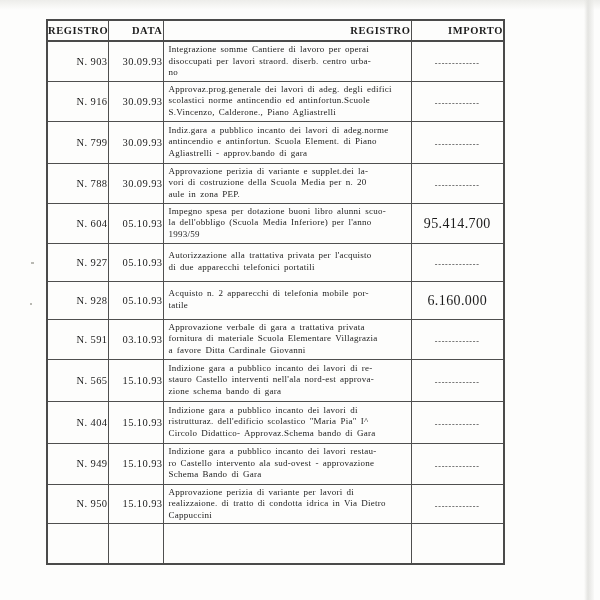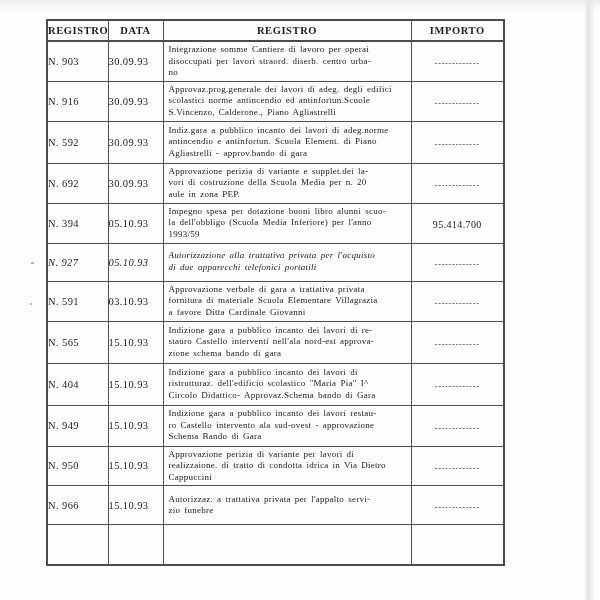--- a/index.html
+++ b/index.html
@@ -52,44 +52,44 @@
   .registry-table th, .registry-table td {
     border: 1.4px solid #4f4f4f;
     padding: 0;
     overflow: hidden;
   }
   .registry-table thead th {
     height: 19px;
     font-size: 10.5px;
     font-weight: bold;
     letter-spacing: 0.6px;
-    text-align: center;
+    text-align: right;
     vertical-align: middle;
     border-bottom: 2.2px solid #4a4a4a;
     background: #fdfdfc;
   }
   td.cell { vertical-align: middle; background: #fdfdfc; }
   td.cell.registro, td.cell.data {
-    text-align: left;
+    text-align: right;
     font-size: 10.5px;
     letter-spacing: 0.4px;
     white-space: nowrap;
   }
   td.cell.oggetto { padding: 2px 5px 2px 5px; }
   .oggetto-text {
     display: block;
     font-size: 9px;
     line-height: 11.6px;
     letter-spacing: 0.25px;
     word-spacing: 1.6px;
     white-space: pre-line;
     text-align: left;
   }
   td.cell.importo { text-align: center; }
-  .importo-value { font-size: 10px; letter-spacing: 0.4px; }
+  .importo-value { font-size: 14px; letter-spacing: 0.4px; }
   .importo-value.dashes {
     font-size: 8px;
     letter-spacing: 0.8px;
     color: #2e2e2e;
   }
   tr.partial td.cell { vertical-align: top; }
   tr.partial td.cell.oggetto { padding-top: 4px; }
 </style>
 </head>
 <body>
@@ -144,79 +144,94 @@
         <span class="oggetto-text">Approvaz.prog.generale dei lavori di adeg. degli edifici
 scolastici norme antincendio ed antinfortun.Scuole
 S.Vincenzo, Calderone., Piano Agliastrelli</span>
       </td>
       <td class="cell importo">
         <span class="importo-value dashes">-------------</span>
       </td>
     </tr>
         <tr style="height: 42px;">
       <td class="cell registro">
-        <span>N. 592</span>
+        <span>N. 799</span>
       </td>
       <td class="cell data">
         <span>30.09.93</span>
       </td>
       <td class="cell oggetto">
         <span class="oggetto-text">Indiz.gara a pubblico incanto dei lavori di adeg.norme
 antincendio e antinfortun. Scuola Element. di Piano
 Agliastrelli - approv.bando di gara</span>
       </td>
       <td class="cell importo">
         <span class="importo-value dashes">-------------</span>
       </td>
     </tr>
         <tr style="height: 40px;">
       <td class="cell registro">
-        <span>N. 692</span>
+        <span>N. 788</span>
       </td>
       <td class="cell data">
         <span>30.09.93</span>
       </td>
       <td class="cell oggetto">
         <span class="oggetto-text">Approvazione perizia di variante e supplet.dei la-
 vori di costruzione della Scuola Media per n. 20
 aule in zona PEP.</span>
       </td>
       <td class="cell importo">
         <span class="importo-value dashes">-------------</span>
       </td>
     </tr>
         <tr style="height: 36px;">
       <td class="cell registro">
-        <span>N. 394</span>
+        <span>N. 604</span>
       </td>
       <td class="cell data">
         <span>05.10.93</span>
       </td>
       <td class="cell oggetto">
         <span class="oggetto-text">Impegno  spesa per dotazione buoni libro alunni scuo-
 la dell'obbligo (Scuola Media Inferiore) per l'anno
 1993/59</span>
       </td>
       <td class="cell importo">
         <span class="importo-value">95.414.700</span>
       </td>
     </tr>
-        <tr style="height: 38px; font-style: italic;">
+        <tr style="height: 38px;">
       <td class="cell registro">
         <span>N. 927</span>
       </td>
       <td class="cell data">
         <span>05.10.93</span>
       </td>
       <td class="cell oggetto">
         <span class="oggetto-text">Autorizzazione alla trattativa privata per l'acquisto
 di due apparecchi telefonici portatili</span>
       </td>
       <td class="cell importo">
         <span class="importo-value dashes">-------------</span>
+      </td>
+    </tr>
+        <tr style="height: 38px;">
+      <td class="cell registro">
+        <span>N. 928</span>
+      </td>
+      <td class="cell data">
+        <span>05.10.93</span>
+      </td>
+      <td class="cell oggetto">
+        <span class="oggetto-text">Acquisto n. 2 apparecchi  di telefonia mobile por-
+tatile</span>
+      </td>
+      <td class="cell importo">
+        <span class="importo-value">6.160.000</span>
       </td>
     </tr>
         <tr style="height: 40px;">
       <td class="cell registro">
         <span>N. 591</span>
       </td>
       <td class="cell data">
         <span>03.10.93</span>
       </td>
       <td class="cell oggetto">
@@ -285,35 +300,20 @@
       </td>
       <td class="cell oggetto">
         <span class="oggetto-text">Approvazione  perizia di variante per lavori di
 realizzaione. di tratto di condotta idrica in Via Dietro
 Cappuccini</span>
       </td>
       <td class="cell importo">
         <span class="importo-value dashes">-------------</span>
       </td>
     </tr>
-        <tr style="height: 39px;">
-      <td class="cell registro">
-        <span>N. 966</span>
-      </td>
-      <td class="cell data">
-        <span>15.10.93</span>
-      </td>
-      <td class="cell oggetto">
-        <span class="oggetto-text">Autorizzaz. a trattativa privata per l'appalto servi-
-zio funebre</span>
-      </td>
-      <td class="cell importo">
-        <span class="importo-value dashes">-------------</span>
-      </td>
-    </tr>
         <tr class="partial" style="height: 40px;">
       <td class="cell registro">
         <span></span>
       </td>
       <td class="cell data">
         <span></span>
       </td>
       <td class="cell oggetto">
         
       </td>

